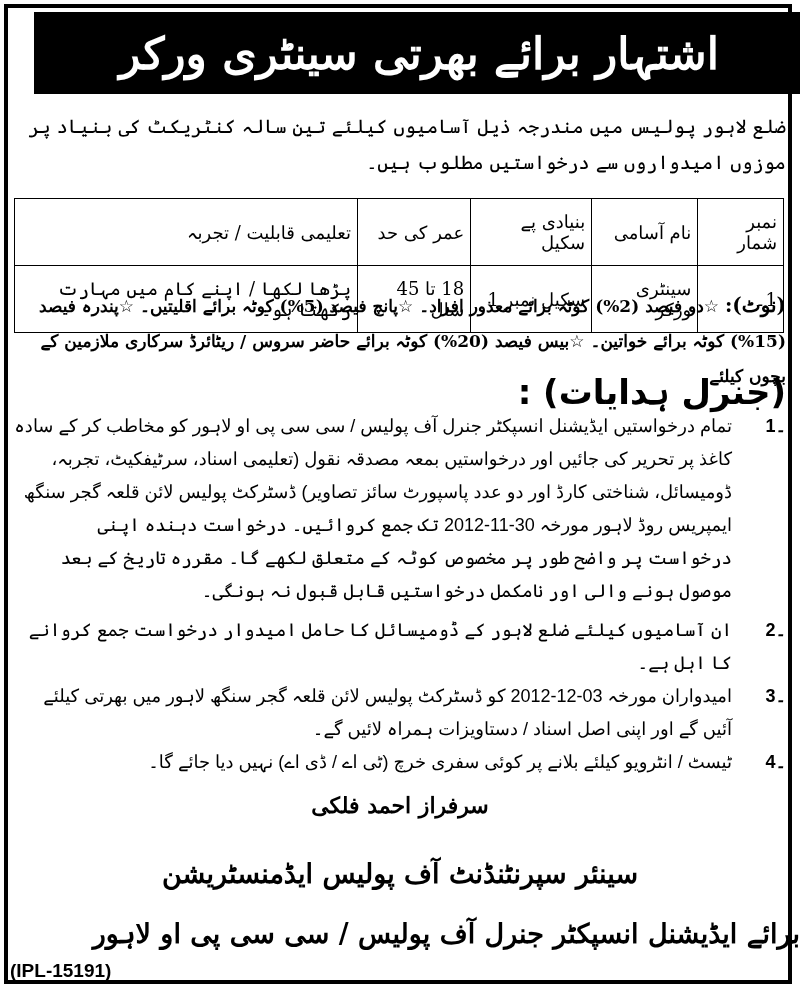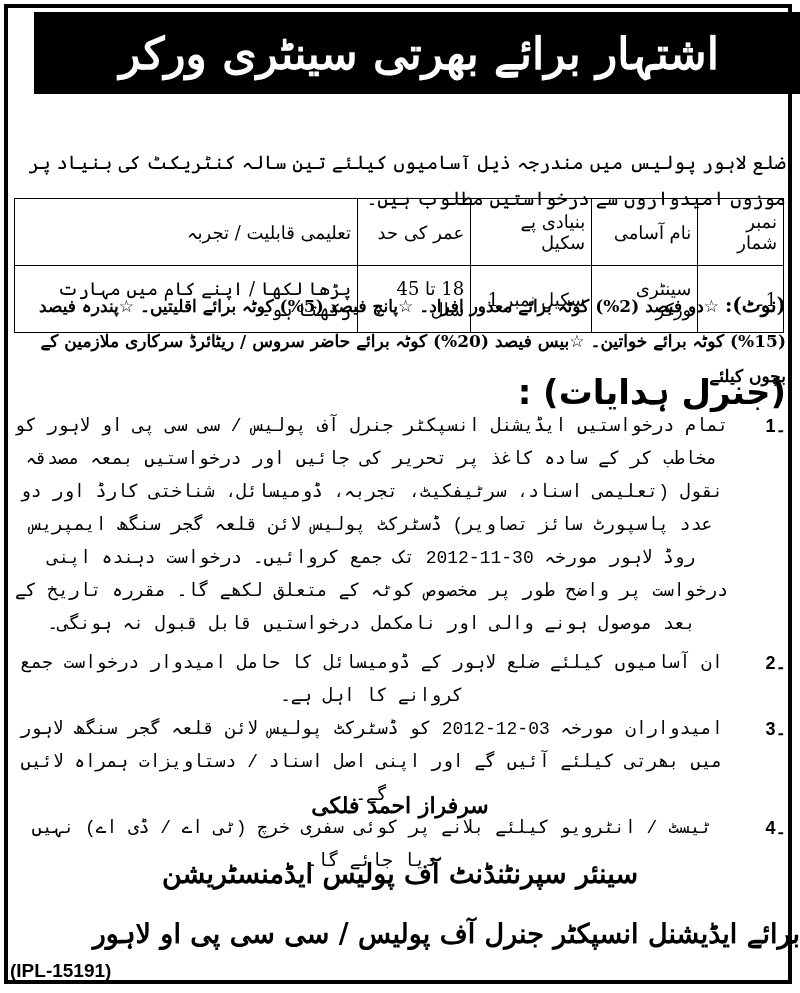--- a/index.html
+++ b/index.html
@@ -5,34 +5,34 @@
     html, body { margin: 0; padding: 0; background: #ffffff; }
     body { width: 800px; height: 993px; overflow: hidden; position: relative;
       font-family: "DejaVu Sans", sans-serif; color: #000; }
     .frame { position: absolute; left: 4px; top: 4px; width: 788px; height: 980px;
       border: 4px solid #000; box-sizing: border-box; }
     .banner { position: absolute; left: 10px; top: 12px; width: 770px; height: 82px; background: #000;
       display: flex; align-items: center; justify-content: center; margin-left: 24px; }
     .banner-title { color: #fff; font-family: "DejaVu Serif", serif; font-weight: bold; font-size: 44px;
       direction: rtl; letter-spacing: 1px; }
     .rtl { direction: rtl; text-align: right; font-family: "DejaVu Serif", serif; }
-    .intro { position: absolute; right: 14px; top: 108px; width: 770px; font-size: 19px; line-height: 36px; margin-top: 36px; }
+    .intro { position: absolute; right: 14px; top: 108px; width: 770px; font-size: 19px; line-height: 36px; }
     table.posts { position: absolute; left: 14px; top: 198px; width: 770px; border-collapse: collapse;
       direction: rtl; font-family: "DejaVu Serif", serif; font-size: 18px; }
     table.posts th, table.posts td { border: 1.5px solid #000; padding: 12px 6px; height: 32px; text-align: right; font-weight: normal; }
     table.posts th.c-edu, table.posts td.c-edu { width: 330px; }
     .note { position: absolute; right: 14px; top: 288px; width: 770px; font-size: 17px; line-height: 35px; font-weight: bold; }
     .note .label { font-size: 20px; }
     .star { font-family: "DejaVu Sans", sans-serif; font-weight: normal; }
     .gen-head { position: absolute; right: 14px; top: 372px; font-size: 34px; font-weight: 900;
       font-family: "DejaVu Sans", sans-serif; direction: rtl; }
     .items { position: absolute; right: 14px; top: 410px; width: 775px; }
     .item { display: flex; flex-direction: row-reverse; font-size: 18px; line-height: 33px; }
     .item .num { width: 44px; flex-shrink: 0; text-align: right; font-family: "Liberation Sans", sans-serif; font-weight: bold; font-size: 18px; direction: ltr; }
-    .item .txt { flex: 1; direction: rtl; text-align: center; font-family: Liberation Mono, monospace; padding-right: 10px; }
+    .item .txt { flex: 1; direction: rtl; text-align: right; font-family: Liberation Sans, sans-serif; padding-right: 10px; }
     .sig { position: absolute; left: 0; width: 800px; text-align: center; direction: rtl; font-family: "DejaVu Serif", serif; font-weight: bold; }
     .sig-name { top: 792px; font-size: 22px; }
     .sig-desig { top: 858px; font-size: 27px; }
     .sig-for { top: 918px; font-size: 27px; text-align: right; }
     .ref { position: absolute; left: 10px; top: 960px; font-family: "Liberation Sans", sans-serif; font-weight: bold; font-size: 19px; }
   </style>
 </head>
 <body>
 
 <div class="frame"></div>

